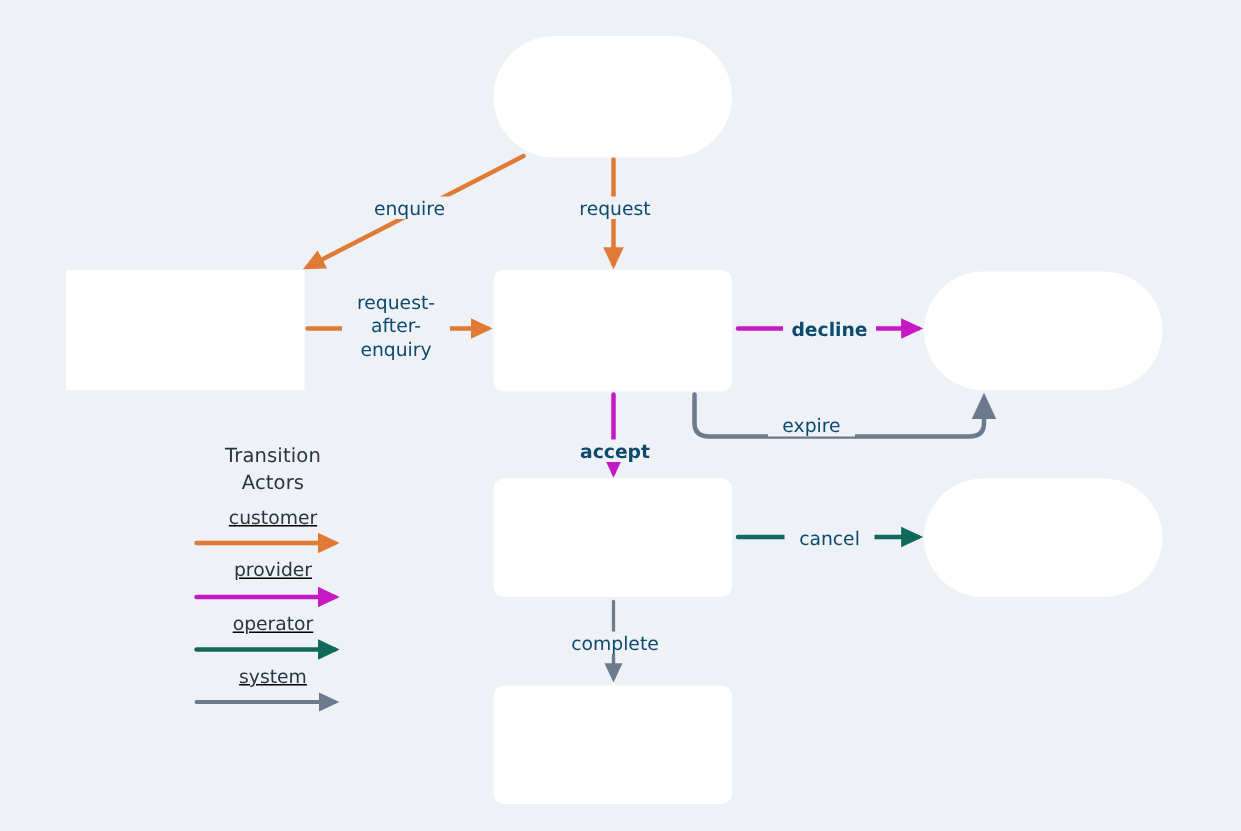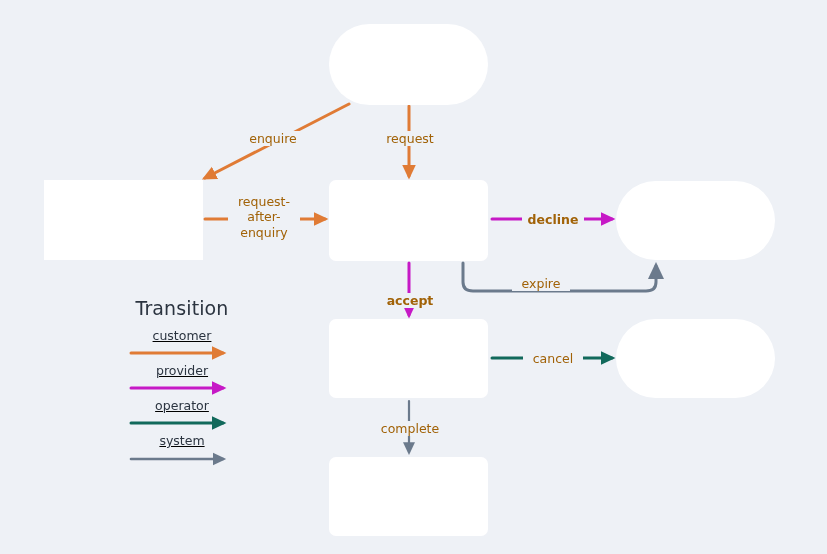--- a/index.html
+++ b/index.html
@@ -38,40 +38,40 @@
     font-size: 13px;
     line-height: 1.25;
     box-sizing: border-box;
   }
   .node.stadium { border-radius: 999px; }
   .node.rounded { border-radius: 7px; }
   .node.sharp   { border-radius: 0px; }
 
   .edge-label {
     position: absolute;
-    color: #a16207;
+    color: #0c4a6e;
     font-size: 12.5px;
     line-height: 1.22;
     text-align: center;
     white-space: pre-line;
     background: #eef1f6;
     padding: 0 2px;
     box-sizing: border-box;
   }
 
   .legend {
     position: absolute;
     left: 118px;
     top: 296px;
     width: 128px;
     text-align: center;
   }
   .legend-title {
     color: #2b3440;
-    font-size: 19px;
+    font-size: 13px;
     line-height: 1.35;
     margin-bottom: 6px;
     letter-spacing: 0.1px;
   }
   .legend-row { margin-top: 2px; text-decoration: underline; }
   .legend-row-label {
     color: #2b3440;
     font-size: 12.5px;
     line-height: 1.3;
     margin-bottom: 1px;
@@ -162,20 +162,21 @@
 
   <div class="edge-label" style="left:512px; top:276px; width:58px;">expire</div>
 
   <div class="edge-label" style="left:523px; top:351px; width:60px;">cancel</div>
 
   <div class="edge-label" style="left:372px; top:421px; width:76px;">complete</div>
 
   <div class="legend">
     <div class="legend-title">
       <div>Transition</div>
+      <div>Actors</div>
     </div>
 
     <div class="legend-row">
       <div class="legend-row-label">customer</div>
       <svg class="legend-swatch" viewBox="0 0 110 16" xmlns="http://www.w3.org/2000/svg">
         <defs>
           <marker id="lg-ah-0" viewBox="0 0 10 10" refX="7.2" refY="5" markerWidth="5.2" markerHeight="5.2" orient="auto-start-reverse">
             <path d="M 0 0.6 L 9.4 5 L 0 9.4 z" fill="#e07b35"></path>
           </marker>
         </defs>

